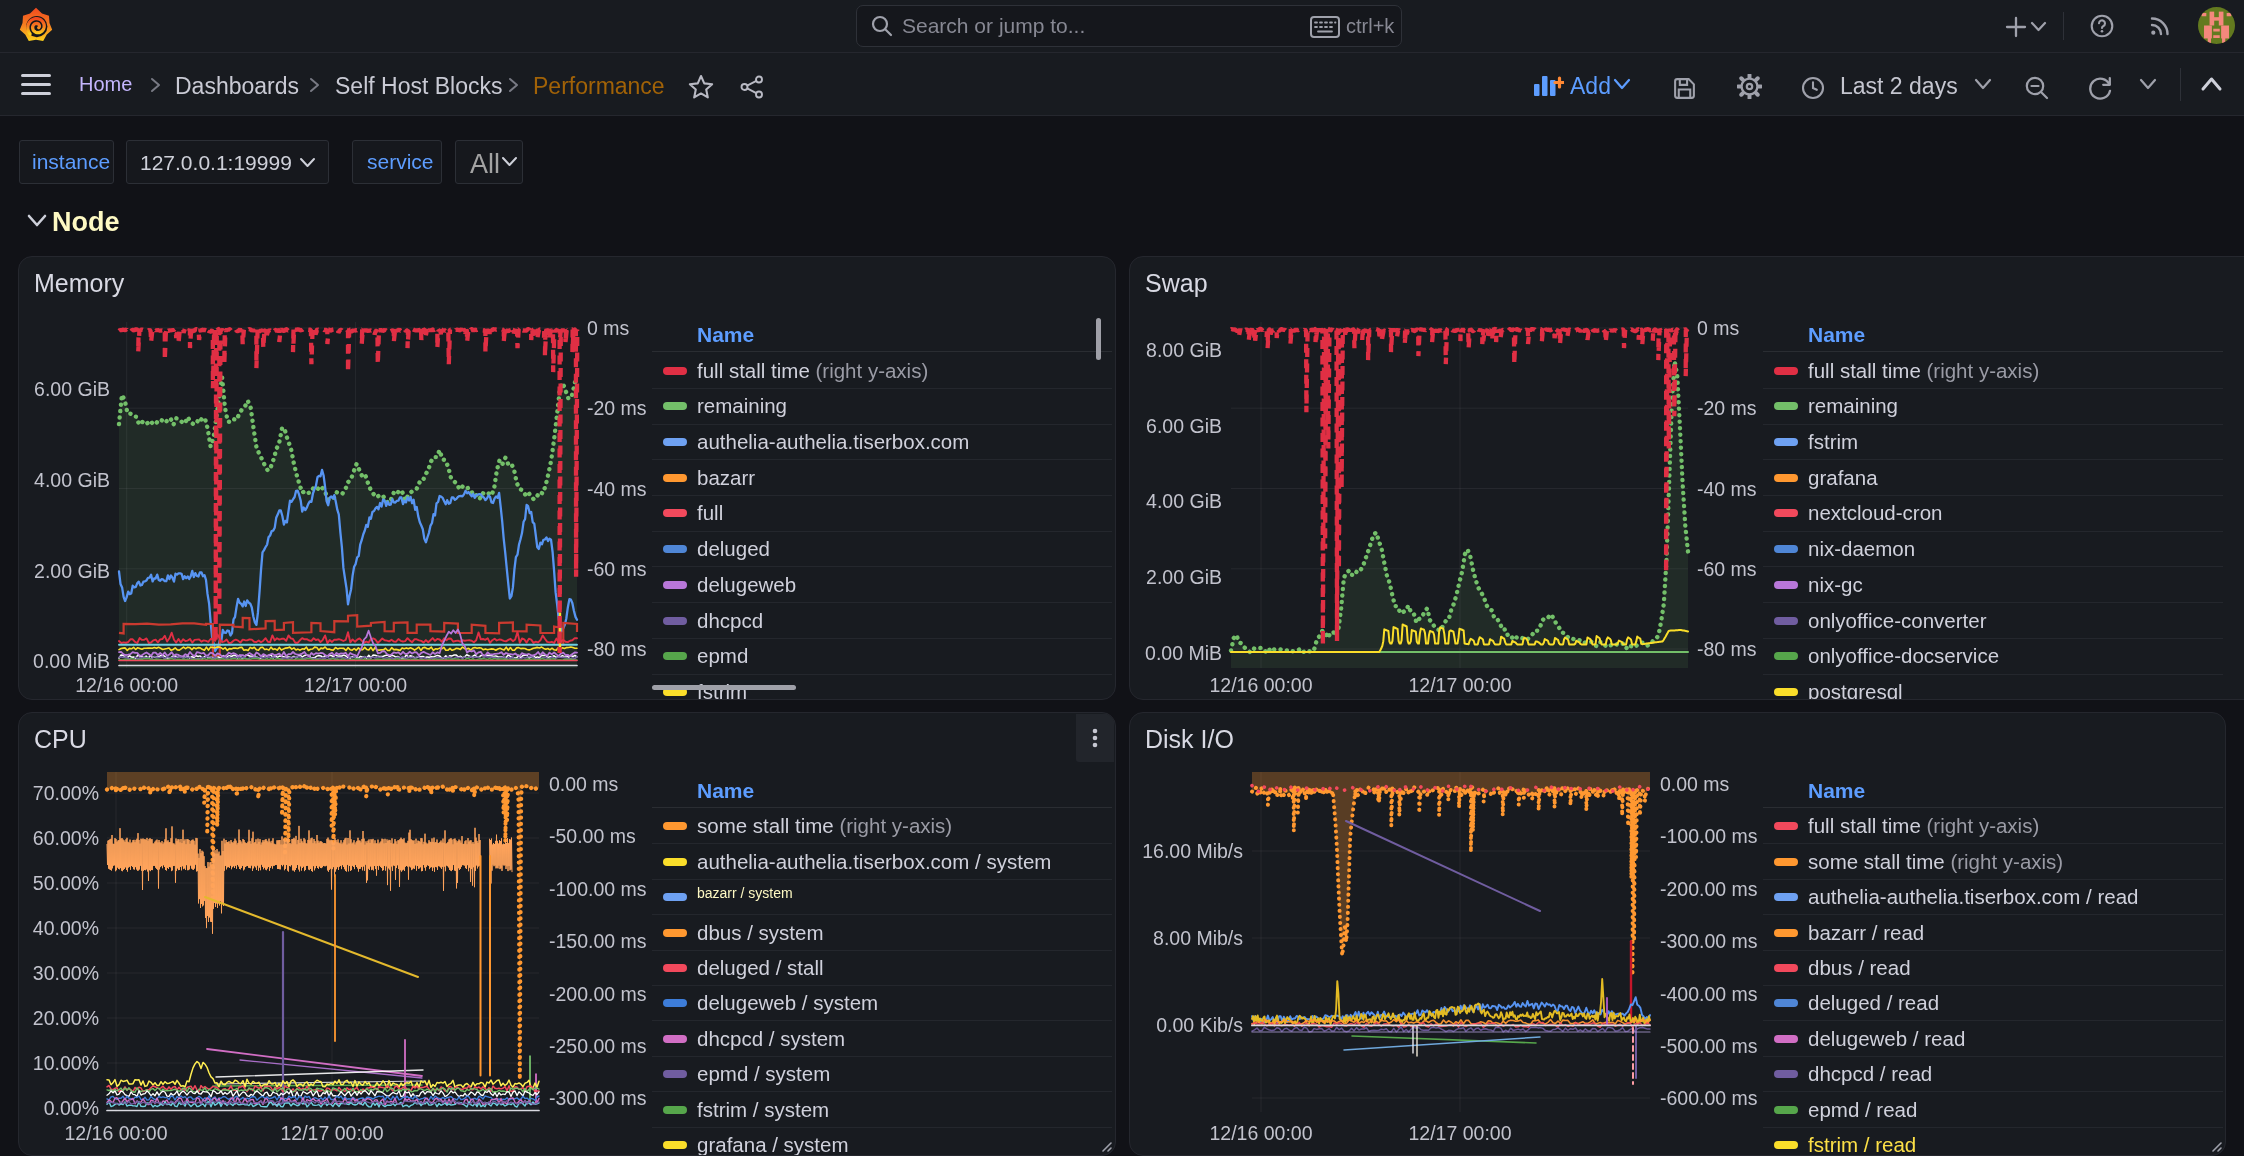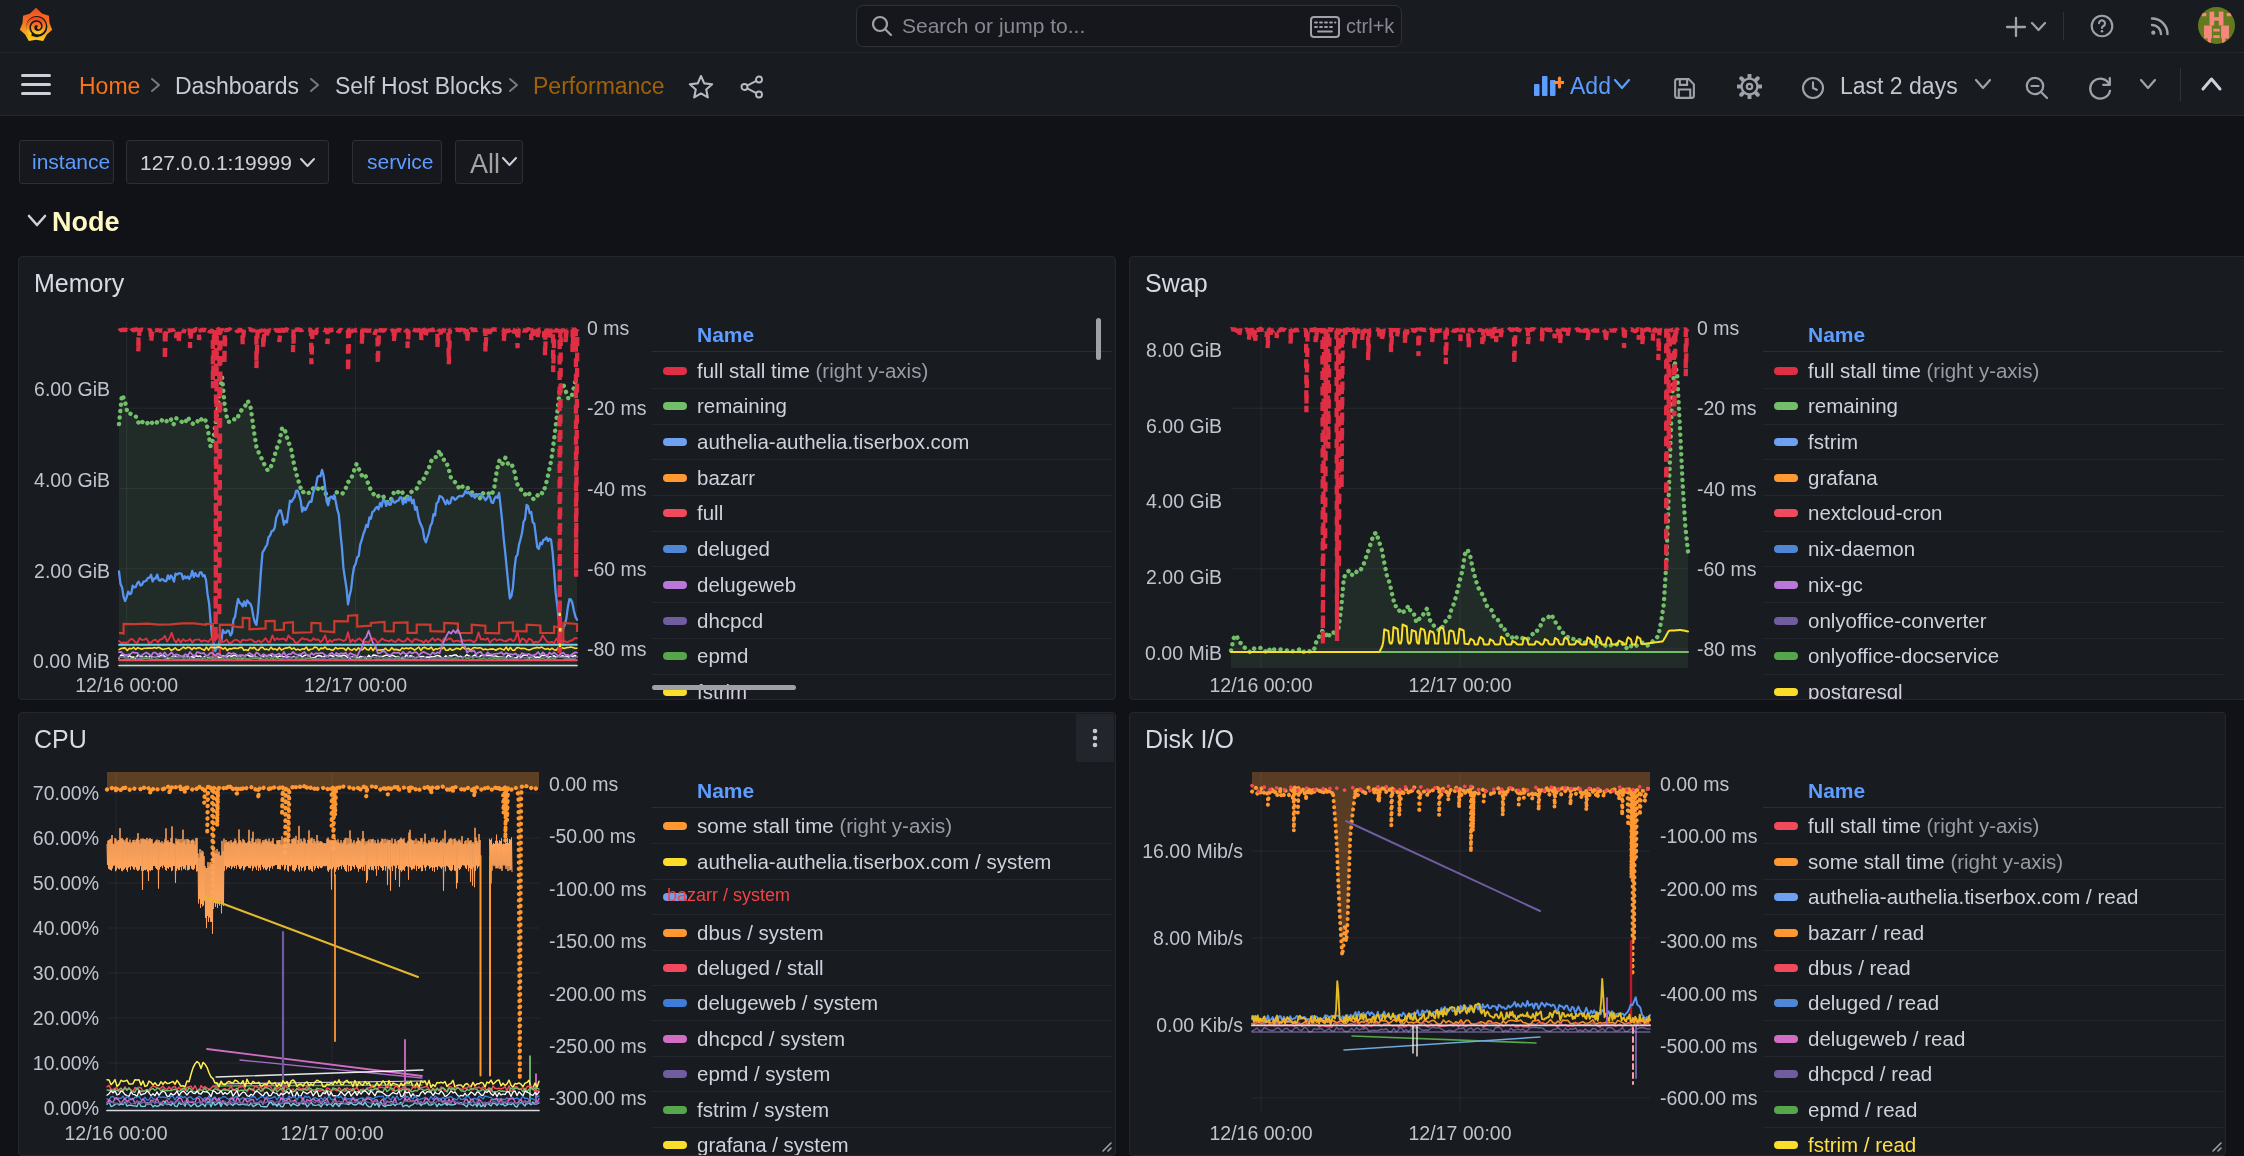--- a/index.html
+++ b/index.html
@@ -1,16 +1,16 @@
 <!DOCTYPE html>
 <html><head><meta charset="utf-8"><title>Performance</title><style>*{margin:0;padding:0;box-sizing:border-box}
 html,body{width:2244px;height:1156px;background:#111217;overflow:hidden;
 font-family:"Liberation Sans",sans-serif}
 .abs{position:absolute}
-.panel{position:absolute;background:#181b20;border:1px solid #25272e;border-radius:4px;overflow:hidden}
+.panel{position:absolute;background:#181b20;border:1px solid #25272e;border-radius:14px;overflow:hidden}
 .ptitle{position:absolute;left:15px;top:12px;font-size:25px;color:#d8d9e3;font-weight:500}
 svg text{dominant-baseline:auto}
 </style></head><body>
 <div class="abs" style="left:0;top:0;width:2244px;height:53px;background:#181b20;border-bottom:1px solid #25272e">
     <svg class="abs" style="left:18px;top:5px" width="37" height="41" viewBox="0 0 37 41">
       <defs>
         <linearGradient id="glg" x1="0" y1="0" x2="0" y2="1">
           <stop offset="0" stop-color="#f1491f"></stop>
           <stop offset="0.55" stop-color="#f58220"></stop>
           <stop offset="1" stop-color="#fcd21c"></stop>
@@ -72,21 +72,21 @@
     </svg>
   </div>
 <div class="abs" style="left:0;top:53px;width:2244px;height:63px;background:#181b20;border-bottom:1px solid #25272e">
     <svg class="abs" style="left:21px;top:21px" width="30" height="22" viewBox="0 0 30 22">
       <g fill="#ced0da">
         <rect x="0" y="0" width="30" height="3" rx="1.5"></rect>
         <rect x="0" y="9" width="30" height="3" rx="1.5"></rect>
         <rect x="0" y="18" width="30" height="3" rx="1.5"></rect>
       </g>
     </svg>
-    <div class="abs" style="left:79px;top:20px;font-size:23px;color:#f97316">Home</div>
+    <div class="abs" style="left:79px;top:20px;font-size:20px;color:#c4b5fd">Home</div>
     <svg class="abs" style="left:148px;top:22px" width="15" height="20" viewBox="0 0 15 20">
       <path d="M4 4 L11 10.0 L4 16" fill="none" stroke="#787a84" stroke-width="2.0" stroke-linecap="round" stroke-linejoin="round"></path>
     </svg>
     <div class="abs" style="left:175px;top:20px;font-size:23px;color:#c9cad4">Dashboards</div>
     <svg class="abs" style="left:307px;top:22px" width="15" height="20" viewBox="0 0 15 20">
       <path d="M4 4 L11 10.0 L4 16" fill="none" stroke="#787a84" stroke-width="2.0" stroke-linecap="round" stroke-linejoin="round"></path>
     </svg>
     <div class="abs" style="left:335px;top:20px;font-size:23px;color:#c9cad4">Self Host Blocks</div>
     <svg class="abs" style="left:506px;top:22px" width="15" height="20" viewBox="0 0 15 20">
       <path d="M4 4 L11 10.0 L4 16" fill="none" stroke="#787a84" stroke-width="2.0" stroke-linecap="round" stroke-linejoin="round"></path>
@@ -365,21 +365,21 @@
     </svg>
     <div class="abs" style="left:678px;top:66px;font-size:21px;font-weight:700;color:#5d9dff">Name</div>
     <div class="abs" style="left:633px;top:94px;width:460px;height:1px;background:rgba(204,204,220,0.1)"></div>
     <div class="abs" style="left:644px;top:109.29999999999995px;width:24px;height:8px;border-radius:4px;background:#ff9830"></div>
     <div class="abs" style="left:678px;top:101.29999999999995px;font-size:20.5px;color:#d0d1dc;white-space:nowrap">some stall time<span style="color:#9a9ba5"> (right y-axis)</span></div>
     <div class="abs" style="left:633px;top:130px;width:460px;height:1px;background:rgba(204,204,220,0.07)"></div>
     <div class="abs" style="left:644px;top:144.69999999999996px;width:24px;height:8px;border-radius:4px;background:#fade2a"></div>
     <div class="abs" style="left:678px;top:136.69999999999996px;font-size:20.5px;color:#d0d1dc;white-space:nowrap">authelia-authelia.tiserbox.com / system</div>
     <div class="abs" style="left:633px;top:166px;width:460px;height:1px;background:rgba(204,204,220,0.07)"></div>
     <div class="abs" style="left:644px;top:180.09999999999997px;width:24px;height:8px;border-radius:4px;background:#6ea1f2"></div>
-    <div class="abs" style="left:648px;top:172.09999999999997px;font-size:18px;color:#ef4444;white-space:nowrap">bazarr / system</div>
+    <div class="abs" style="left:678px;top:172.09999999999997px;font-size:14px;color:#fef9c3;white-space:nowrap">bazarr / system</div>
     <div class="abs" style="left:633px;top:201px;width:460px;height:1px;background:rgba(204,204,220,0.07)"></div>
     <div class="abs" style="left:644px;top:215.49999999999997px;width:24px;height:8px;border-radius:4px;background:#ff9830"></div>
     <div class="abs" style="left:678px;top:207.49999999999997px;font-size:20.5px;color:#d0d1dc;white-space:nowrap">dbus / system</div>
     <div class="abs" style="left:633px;top:237px;width:460px;height:1px;background:rgba(204,204,220,0.07)"></div>
     <div class="abs" style="left:644px;top:250.89999999999998px;width:24px;height:8px;border-radius:4px;background:#f2495c"></div>
     <div class="abs" style="left:678px;top:242.89999999999998px;font-size:20.5px;color:#d0d1dc;white-space:nowrap">deluged / stall</div>
     <div class="abs" style="left:633px;top:272px;width:460px;height:1px;background:rgba(204,204,220,0.07)"></div>
     <div class="abs" style="left:644px;top:286.29999999999995px;width:24px;height:8px;border-radius:4px;background:#3d7dd9"></div>
     <div class="abs" style="left:678px;top:278.29999999999995px;font-size:20.5px;color:#d0d1dc;white-space:nowrap">delugeweb / system</div>
     <div class="abs" style="left:633px;top:307px;width:460px;height:1px;background:rgba(204,204,220,0.07)"></div>

